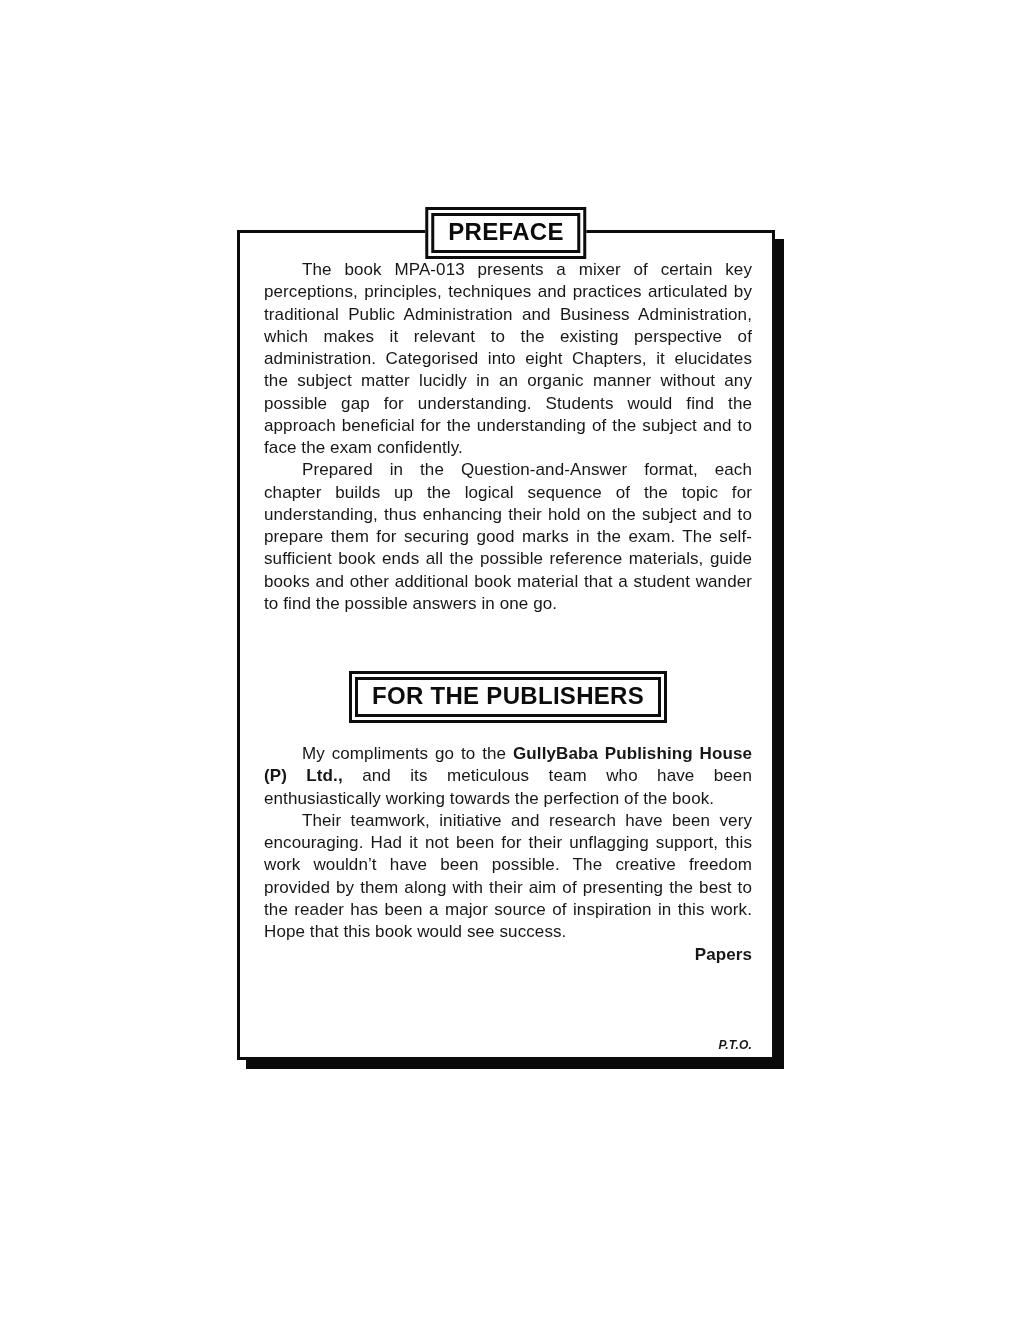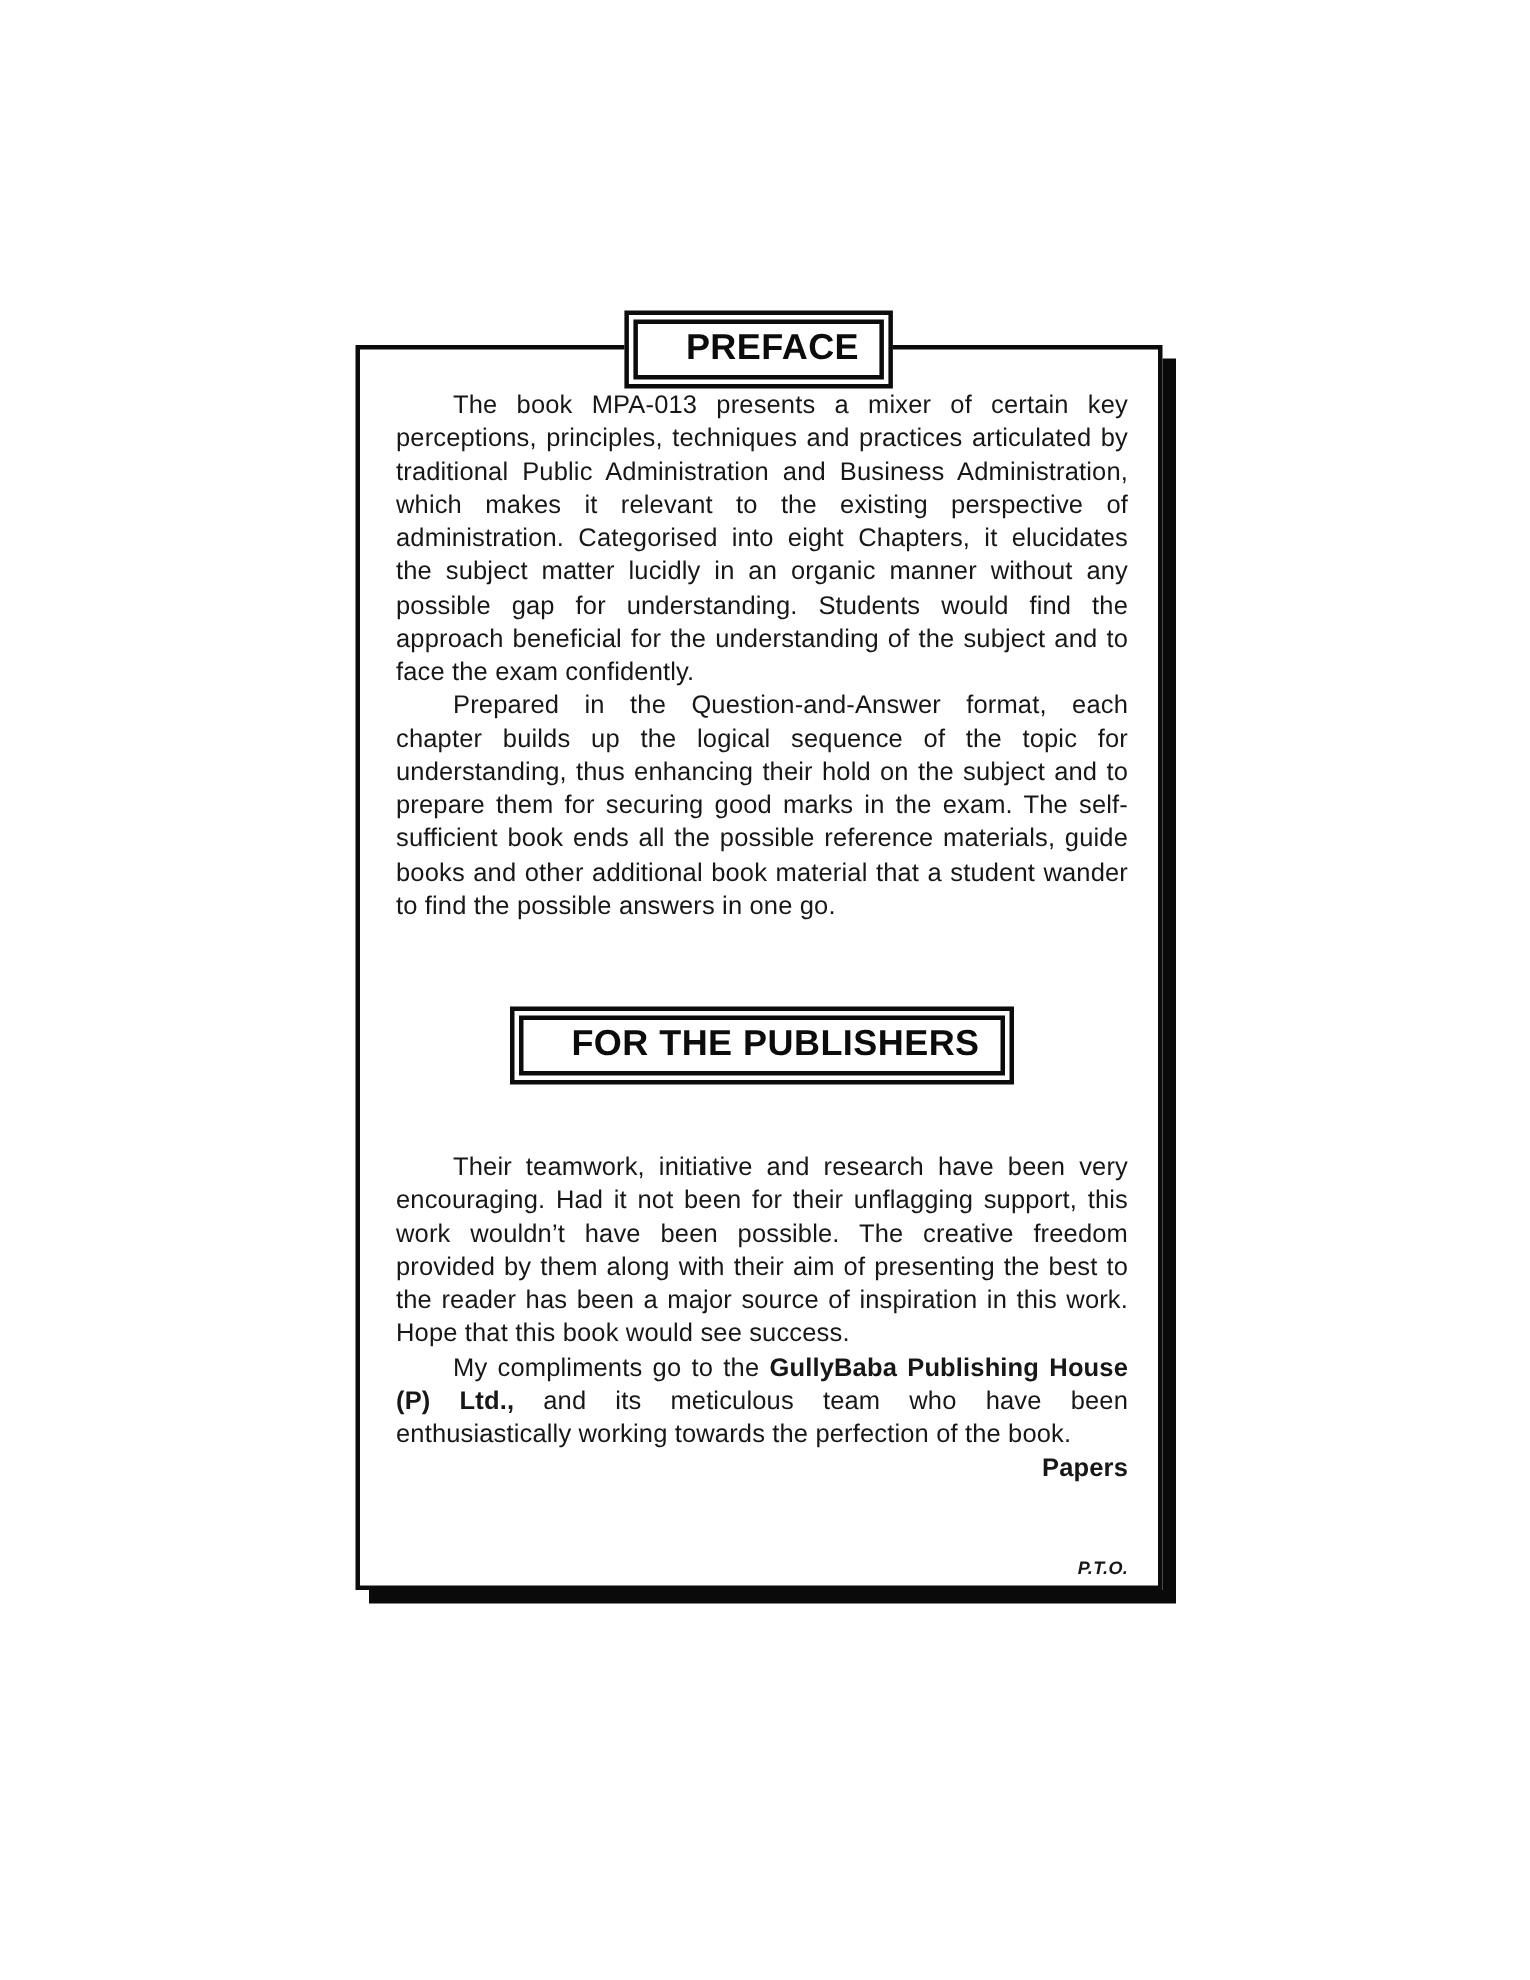--- a/index.html
+++ b/index.html
@@ -27,37 +27,37 @@
     box-shadow: 9px 9px 0 0 #0a0a0a;
   }
   .heading-box {
     background: #ffffff;
     border: 3px solid #0c0c0c;
     padding: 3px;
     width: fit-content;
   }
   .heading-box .inner {
     border: 3px solid #0c0c0c;
-    padding: 2px 14px 4px 32px;
+    padding: 2px 14px 4px 14px;
     font-size: 24px;
     line-height: 28px;
     font-weight: bold;
     letter-spacing: 0.3px;
     white-space: nowrap;
     color: #0c0c0c;
   }
   .preface-box {
     position: absolute;
     top: -26px;
     left: 50%;
     transform: translateX(-50%);
     z-index: 2;
   }
   .publishers-box {
-    margin: 56px auto 44px auto;
+    margin: 56px auto 20px auto;
   }
   .content {
     padding: 26px 20px 0 24px;
     font-size: 17px;
     line-height: 22.25px;
     text-align: justify;
     letter-spacing: 0.1px;
   }
   .content p {
     margin: 0;
@@ -92,22 +92,22 @@
     </div>
 
     <div class="content">
       <p>The book MPA-013 presents a mixer of certain key perceptions, principles, techniques and practices articulated by traditional Public Administration and Business Administration, which makes it relevant to the existing perspective of administration. Categorised into eight Chapters, it elucidates the subject matter lucidly in an organic manner without any possible gap for understanding. Students would find the approach beneficial for the understanding of the subject and to face the exam confidently.</p>
       <p>Prepared in the Question-and-Answer format, each chapter builds up the logical sequence of the topic for understanding, thus enhancing their hold on the subject and to prepare them for securing good marks in the exam. The self-sufficient book ends all the possible reference materials, guide books and other additional book material that a student wander to find the possible answers in one go.</p>
 
       <div class="heading-box publishers-box">
         <div class="inner">FOR THE PUBLISHERS</div>
       </div>
 
+      <p><span>My compliments go to the </span><span class="bold-inline">GullyBaba Publishing House (P) Ltd.,</span><span> and its meticulous team who have been enthusiastically working towards the perfection of the book.</span></p>
+
       <p>Their teamwork, initiative and research have been very encouraging. Had it not been for their unflagging support, this work wouldn’t have been possible. The creative freedom provided by them along with their aim of presenting the best to the reader has been a major source of inspiration in this work. Hope that this book would see success.</p>
-
-      <p><span>My compliments go to the </span><span class="bold-inline">GullyBaba Publishing House (P) Ltd.,</span><span> and its meticulous team who have been enthusiastically working towards the perfection of the book.</span></p>
 
       <p class="author-line">Papers</p>
     </div>
 
     <div class="pto">P.T.O.</div>
   </div>
 </div>
 
 </body></html>

